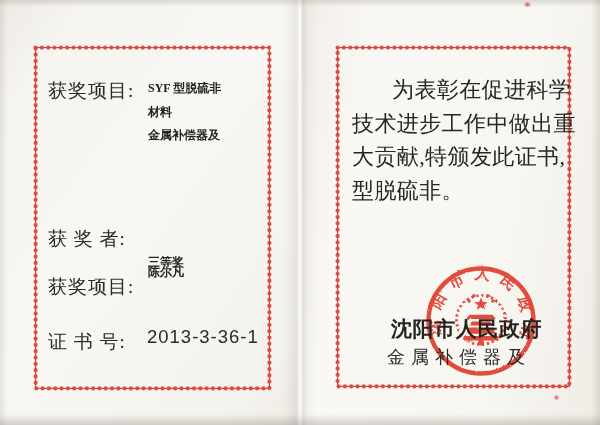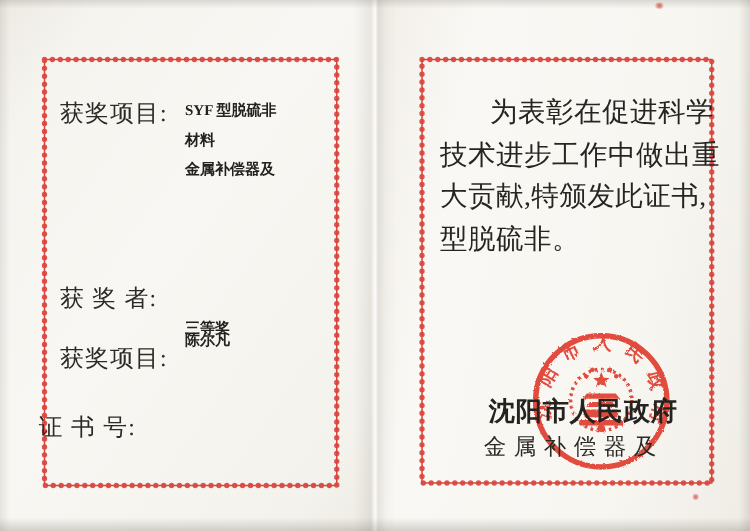--- a/index.html
+++ b/index.html
@@ -30,21 +30,21 @@
   .frame{position:absolute;pointer-events:none;}
   .frame-left{left:33px;top:45px;width:239px;height:346px;}
   .frame-right{left:335px;top:45px;width:237px;height:344px;}
   
   .fld-label{position:absolute;color:#2b2a27;font-weight:normal;font-size:19px;letter-spacing:1px;white-space:nowrap;}
   .fld-value{position:absolute;color:#232220;font-weight:bold;font-size:12px;white-space:nowrap;}
   .vlines div{line-height:23.5px;}
   .lab-1{left:48px;top:78px;}  .val-1{left:148px;top:77px;}
   .lab-2{left:48px;top:226px;} .val-2{left:148px;top:234px;margin-top:30px;}
   .lab-3{left:48px;top:274px;} .val-3{left:148px;top:254px;}
-  .lab-4{left:31px;top:329px;} .val-4{left:147px;top:326px;font-family:"Liberation Sans","DejaVu Sans",sans-serif;font-weight:normal;font-size:18.5px;letter-spacing:1px;color:#2a2a2a;}
+  .lab-4{left:48px;top:329px;} .val-4{left:147px;top:326px;font-family:"Liberation Sans","DejaVu Sans",sans-serif;font-weight:normal;font-size:18.5px;letter-spacing:1px;color:#2a2a2a;}
   
   .citation{position:absolute;left:352px;top:73px;width:214px;color:#262522;font-weight:normal;font-size:22px;letter-spacing:0.4px;}
   .citation div{line-height:33.5px;white-space:nowrap;}
   .citation .indent{text-indent:40px;}
   
   .seal{position:absolute;left:423px;top:263px;width:116px;height:116px;}
   .issuer{position:absolute;left:391px;top:315px;color:#24231f;font-weight:bold;font-size:21px;letter-spacing:0.6px;white-space:nowrap;z-index:5;}
   .idate{position:absolute;left:387px;top:345px;color:#2a2926;font-size:18px;letter-spacing:6px;white-space:nowrap;z-index:5;}
   
   .speck{position:absolute;border-radius:50%;background:radial-gradient(circle,rgba(220,60,50,0.8),rgba(220,60,50,0));}
@@ -81,20 +81,21 @@
     <div>金属补偿器及</div>
   </div>
 
   <span class="fld-label lab-2">获 奖 者:</span>
   <span class="fld-value val-2">陈尔凡</span>
 
   <span class="fld-label lab-3">获奖项目:</span>
   <span class="fld-value val-3">三等奖</span>
 
   <span class="fld-label lab-4">证 书 号:</span>
+  <span class="fld-value val-4">2013-3-36-1</span>
 
   <div class="citation">
     <div class="indent">为表彰在促进科学</div>
     <div>技术进步工作中做出重</div>
     <div>大贡献,特颁发此证书,</div>
     <div>型脱硫非。</div>
   </div>
 
   <svg class="seal" viewBox="0 0 116 116" xmlns="http://www.w3.org/2000/svg">
     <defs>

